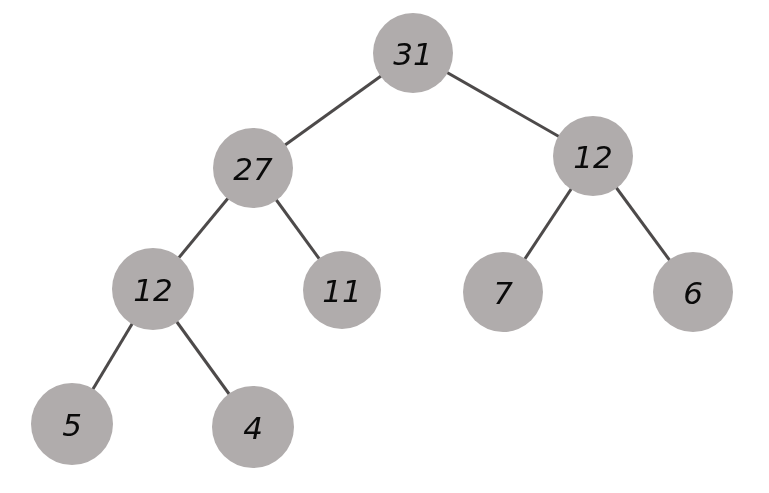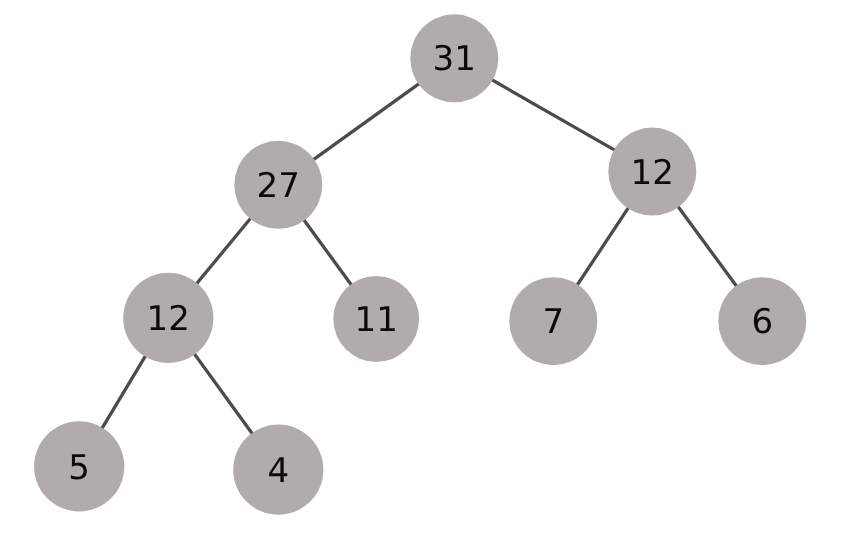--- a/index.html
+++ b/index.html
@@ -10,20 +10,21 @@
   }
   body {
     font-family: "DejaVu Sans", sans-serif;
   }
   #canvas {
     position: relative;
     width: 769px;
     height: 493px;
     background: #ffffff;
     overflow: hidden;
+    font-style: italic;
   }
   #tree-svg {
     position: absolute;
     top: 0;
     left: 0;
     width: 769px;
     height: 493px;
     display: block;
   }
   .edge-line {

